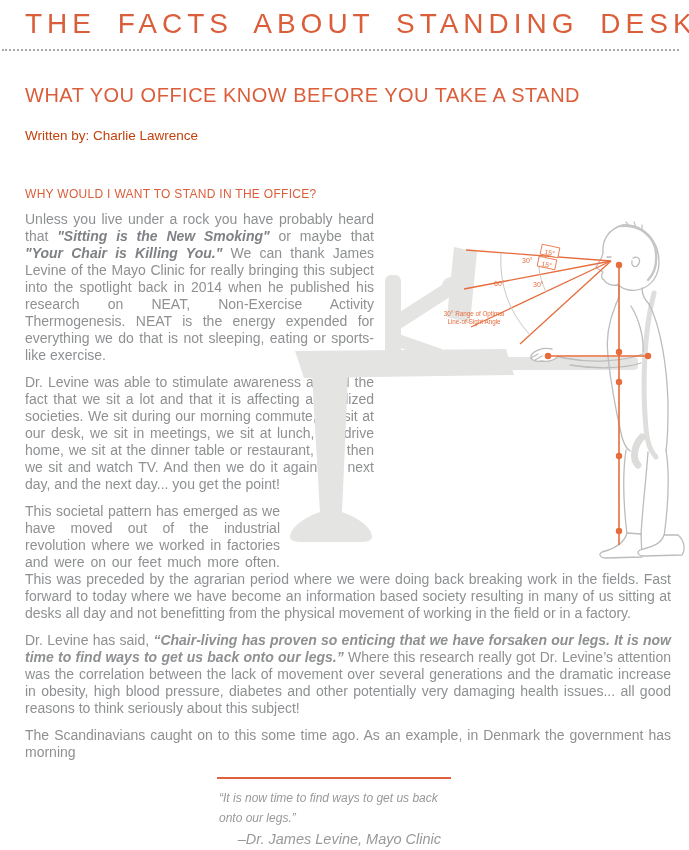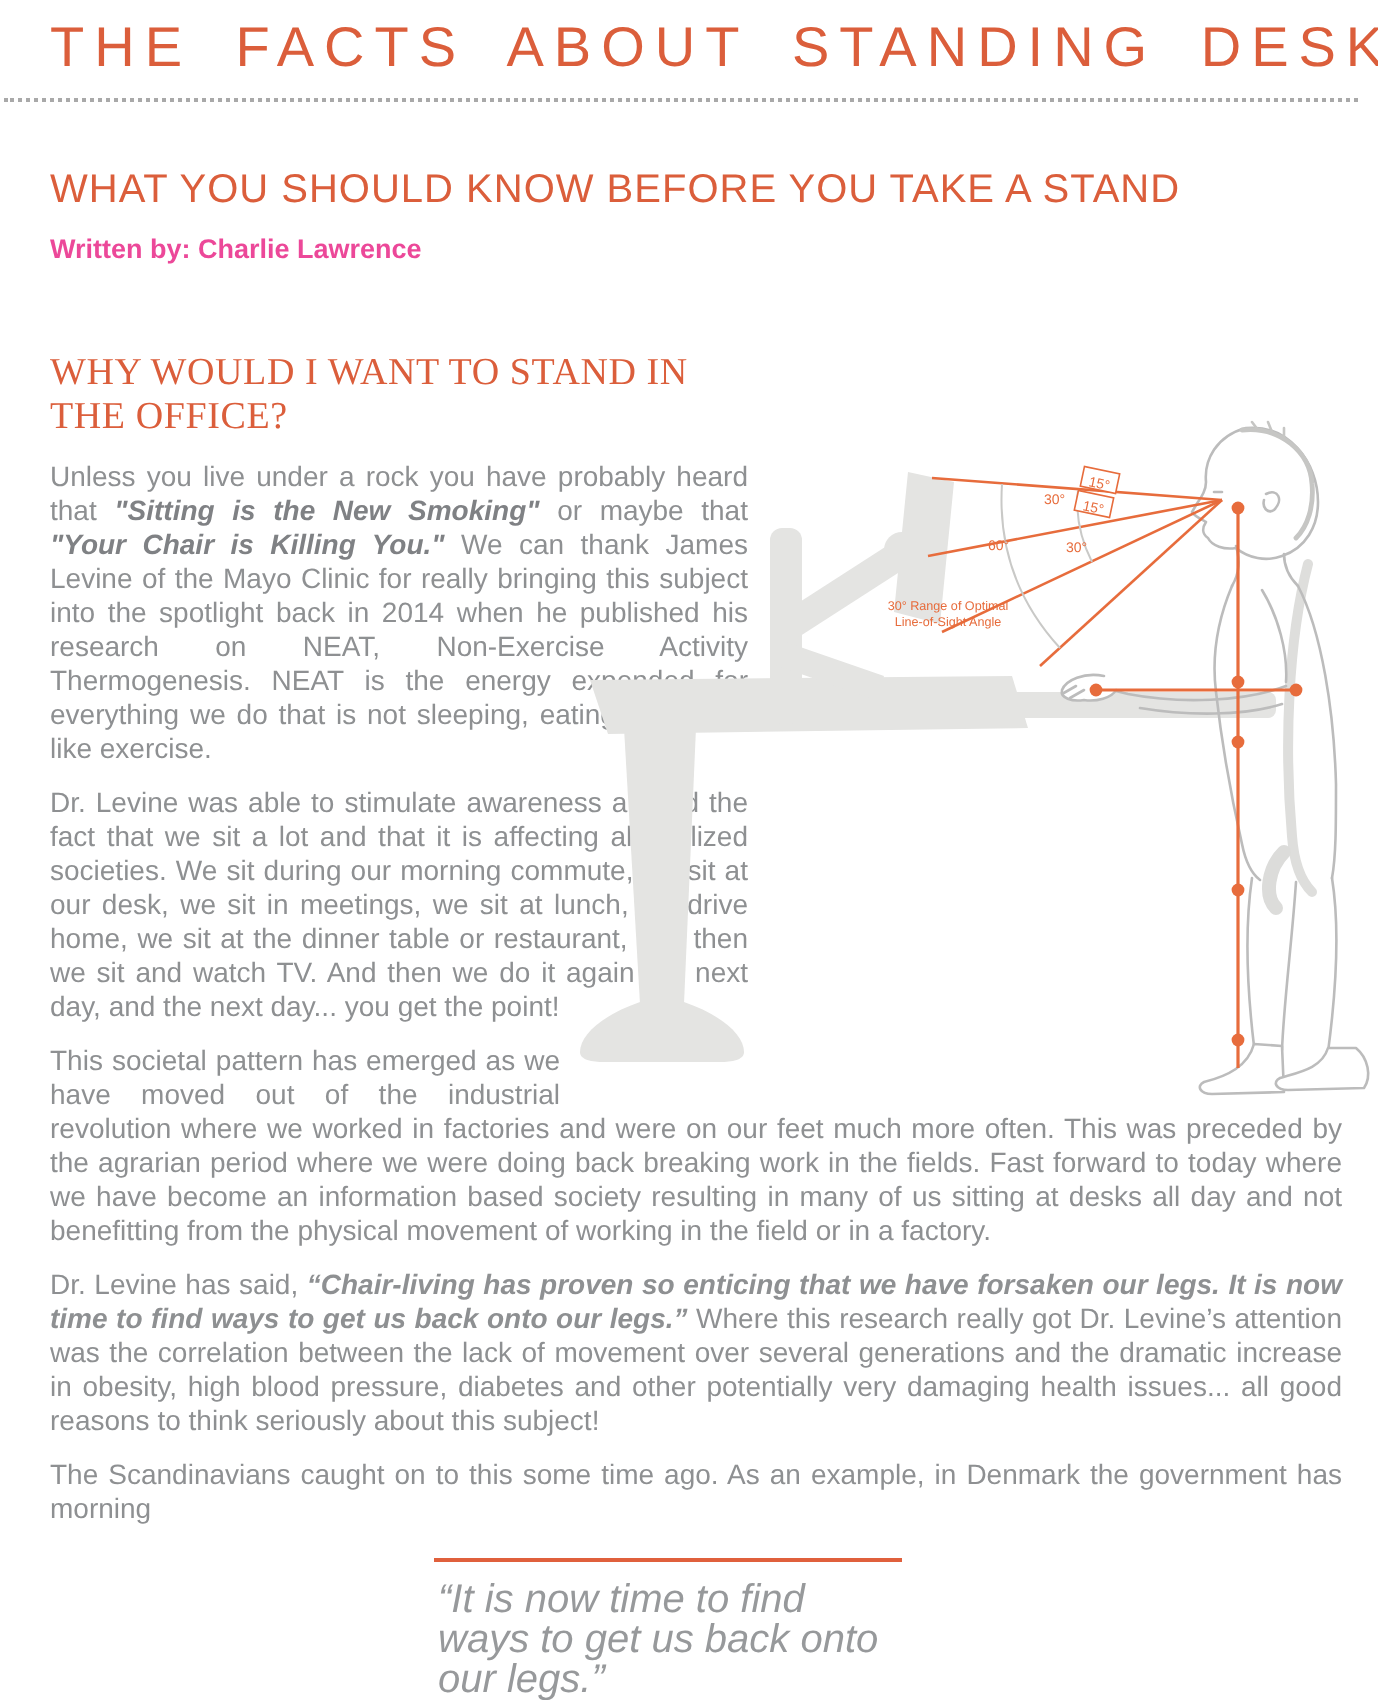--- a/index.html
+++ b/index.html
@@ -3,47 +3,47 @@
 <meta charset="utf-8">
 <style>
   * { margin:0; padding:0; box-sizing:border-box; }
   html,body { width:689px; background:#ffffff; }
   body { height:850px; font-family:"Liberation Sans","DejaVu Sans",sans-serif; overflow:hidden; }
   .page { width:689px; height:850px; padding:0 18px 0 25px; position:relative; background:#fff; }
 
   h1.title { padding-top:8px; font-size:28px; font-weight:400; letter-spacing:5px; word-spacing:9px; color:#DB5E3B; white-space:nowrap; }
   .dotted-rule { border-top:2px dotted #a9a9a9; margin:9px -8px 0 -23px; height:0; }
   h2.subtitle { margin-top:33px; font-size:20px; font-weight:400; letter-spacing:0.5px; color:#DB5E3B; white-space:nowrap; }
-  p.byline { margin-top:10px; font-size:13.5px; color:#ec4899;font-weight:bold; }
+  p.byline { margin-top:21px; font-size:13.5px; color:#c2410c; }
 
   main { display:block; }
   .float-a { float:right; width:297px; height:300px; margin-top:30px; position:relative; overflow:visible; }
   .float-b { float:right; clear:right; width:391px; height:48px; }
   .illu-svg { position:absolute; left:-84px; top:2px; pointer-events:none; }
 
-  h3.section-heading { margin-top:44px; font-size:19px; font-weight:400; letter-spacing:0.3px; color:#DB5E3B;font-family:Liberation Serif, serif; }
+  h3.section-heading { margin-top:44px; font-size:12px; font-weight:400; letter-spacing:0.3px; color:#DB5E3B; }
   p.body { margin-top:10px; font-size:14px; line-height:17px; color:#8E9092; text-align:justify; }
   p.body .emph { font-weight:bold; font-style:italic; color:#7F8184; }
   p.body .iquote { font-style:italic;font-weight:bold; }
 
   .pullquote { width:234px; margin:16px 0 14px 192px; border-top:2px solid #E0603C; border-bottom:2px solid #E0603C; padding:9px 2px 8px 2px; }
-  .pq-text { font-size:20px; font-style:italic; line-height:20px; color:#97999B; text-align:left; }
+  .pq-text { font-size:12px; font-style:italic; line-height:20px; color:#97999B; text-align:left; }
   .pq-attr { margin-top:3px; font-size:14.5px; font-style:italic; color:#97999B; text-align:right; padding-right:8px; }
 
   svg text.angle { font-family:"Liberation Sans",sans-serif; font-size:7px; fill:#E76C3C; }
   svg text.cap   { font-family:"Liberation Sans",sans-serif; font-size:6.3px; fill:#E76C3C; }
 </style>
 </head>
 <body>
 
 <div class="page">
   <header>
     <h1 class="title">THE FACTS ABOUT STANDING DESKS</h1>
     <div class="dotted-rule"></div>
-    <h2 class="subtitle">WHAT YOU SHOULD KNOW BEFORE YOU TAKE A STAND</h2>
+    <h2 class="subtitle">WHAT YOU OFFICE KNOW BEFORE YOU TAKE A STAND</h2>
     <p class="byline">Written by: Charlie Lawrence</p>
   </header>
 
   <main>
 
     <div class="float-a">
       <svg class="illu-svg" width="400" height="340" viewBox="0 0 400 340">
 
         <g fill="#E4E4E2" stroke="none">
           <path d="M 5 132 L 216 130 L 224 156 L 14 159 Z"></path>

